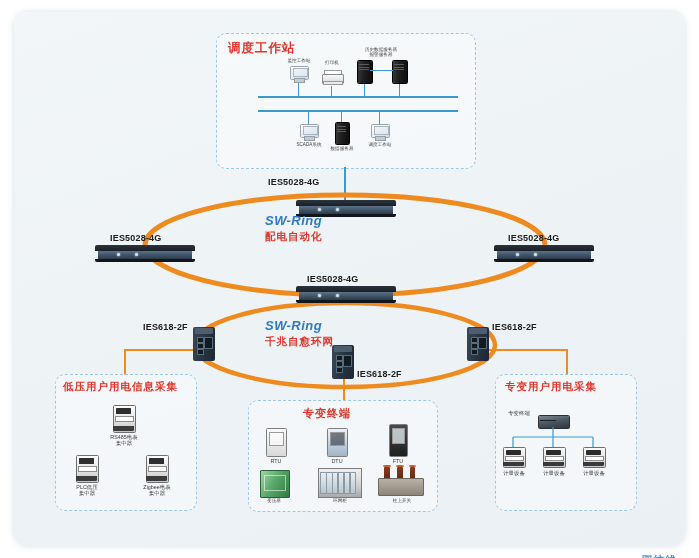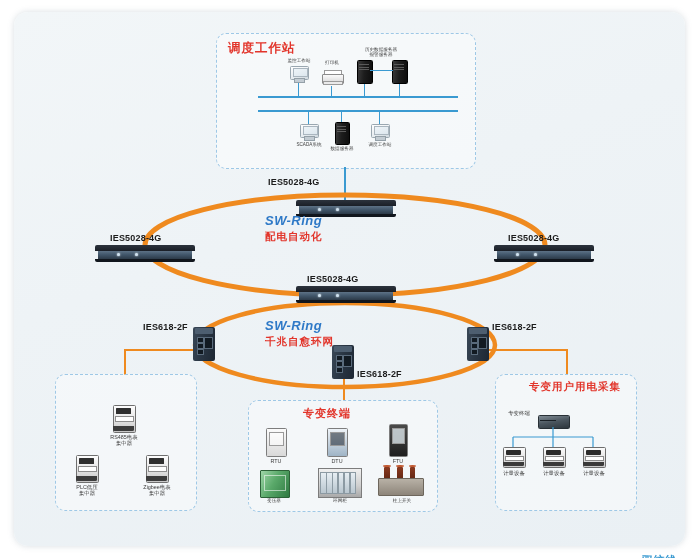--- a/index.html
+++ b/index.html
@@ -418,20 +418,21 @@
     <div class="port" style="left:52%;top:28%;width:32%;height:30%;"></div>
   </div>
   <div class="code" style="left:357px;top:369px;">IES618-2F</div>
 
   <div class="ringname" style="left:265px;top:318px;width:160px;">
     <span class="sw">SW-Ring</span>
     <span class="cn">千兆自愈环网</span>
   </div>
 
   <div class="dbox" style="left:55px;top:374px;width:140px;height:135px;"></div>
+  <div class="boxtitle" style="left:63px;top:380px;font-size:10.5px;">低压用户用电信息采集</div>
 
   <div class="conc" style="left:113px;top:405px;width:21px;height:26px;">
     <div class="cc"></div>
       <div class="lcd"></div>
       <div class="strip"></div>
       <div class="blk"></div>
   </div>
   <div class="tiny6" style="left:100px;top:434px;width:48px;">RS485电表</div>
   <div class="tiny6" style="left:100px;top:440px;width:48px;">集中器</div>
 
@@ -499,21 +500,21 @@
         <i></i>
       </div>
     <div class="ins" style="left:72%;">
         <i></i>
       </div>
     <div class="base"></div>
   </div>
   <div class="tiny" style="left:382px;top:498px;width:40px;">柱上开关</div>
 
   <div class="dbox" style="left:495px;top:374px;width:140px;height:135px;"></div>
-  <div class="boxtitle" style="left:505px;top:380px;font-size:10.5px;margin-left:24px;">专变用户用电采集</div>
+  <div class="boxtitle" style="left:505px;top:380px;font-size:10.5px;">专变用户用电采集</div>
 
   <div class="termbox" style="left:538px;top:415px;width:30px;height:12px;">
     <div class="tb"></div>
       <div class="ledrow"></div>
   </div>
   <div class="tiny6" style="left:500px;top:410px;width:38px;">专变终端</div>
 
   <svg style="position:absolute;left:495px;top:374px;width:140px;height:135px;pointer-events:none;">
     <path d="M58,53 L58,63 M18,63 L98,63 M18,63 L18,73 M58,63 L58,73 M98,63 L98,73" fill="none" stroke="#3a9ad1" stroke-width="1.2"></path>
   </svg>

